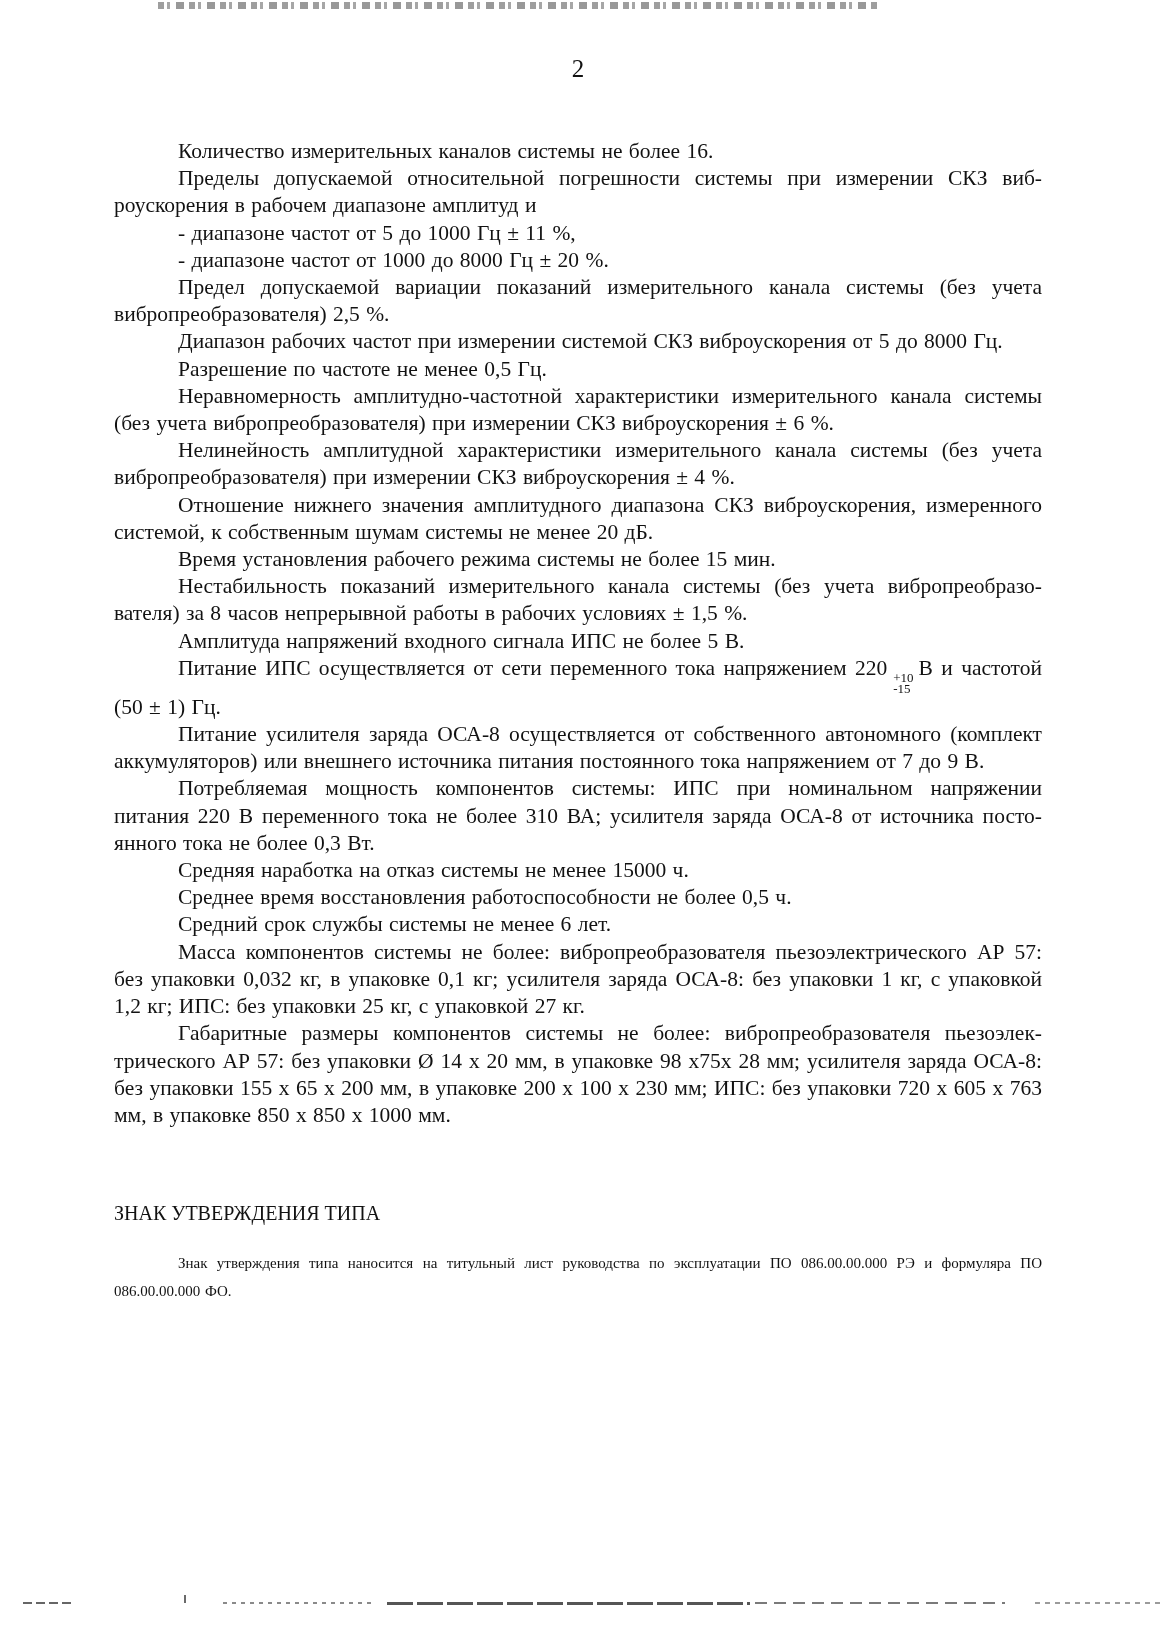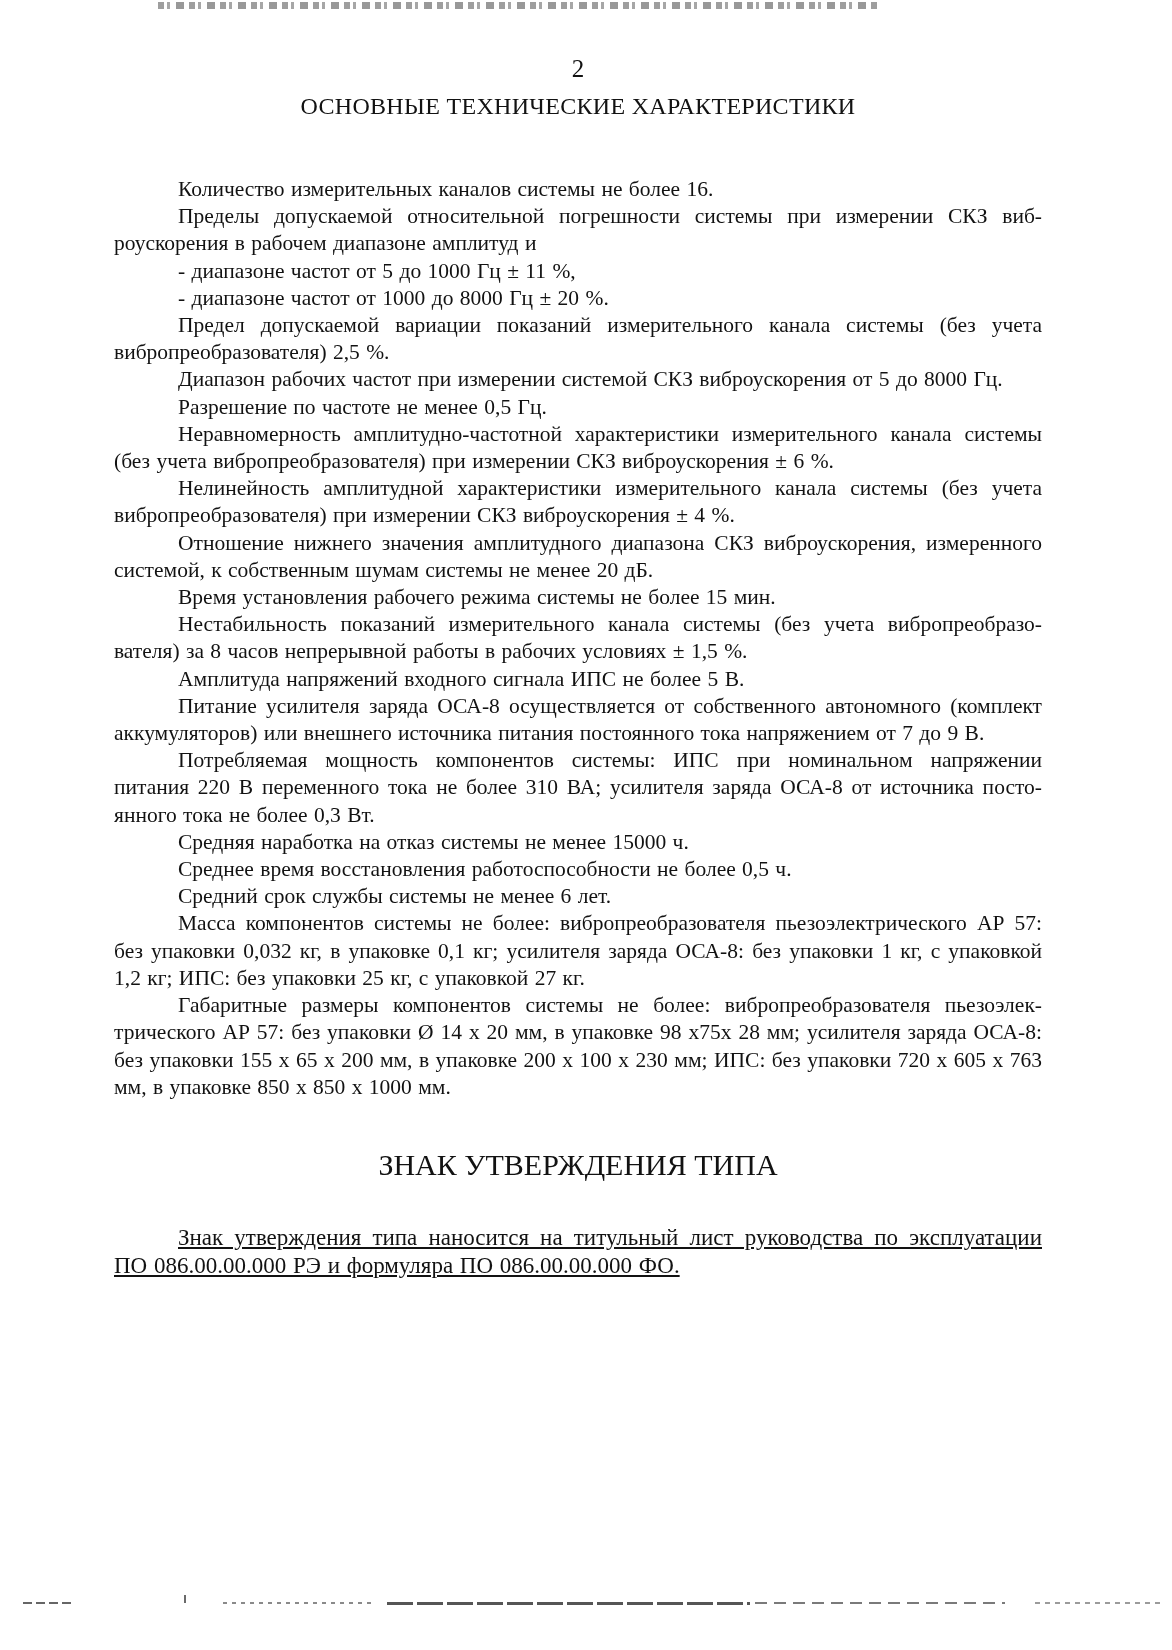--- a/index.html
+++ b/index.html
@@ -36,25 +36,25 @@
   }
   .para { text-indent:64px; }
 
   .stack {
     display:inline-flex; flex-direction:column;
     vertical-align:-7px;
     font-size:13px; line-height:11px;
     margin:0 5px 0 6px; text-indent:0; text-align:left;
   }
 
-  .heading2 { margin-top:48px; text-align:center; font-size:30px; line-height:32px; }
+  .heading2 { margin-top:68px; font-size:20px; line-height:32px; }
   .approval-para {
-    margin-top:43px;
-    font-size:23px; line-height:28px;
-    text-align:justify; text-indent:64px; word-spacing:1px;text-decoration:underline;
+    margin-top:20px;
+    font-size:15px; line-height:28px;
+    text-align:justify; text-indent:64px; word-spacing:1px;
   }
 
   
   .seg { position:absolute; top:1602px; height:2px; }
   .seg.s1 { left:23px;  width:48px;
     background:repeating-linear-gradient(90deg,#666 0 9px, transparent 9px 13px); }
   .seg.s2 { left:223px; width:152px;
     background:repeating-linear-gradient(90deg,#8a8a8a 0 4px, transparent 4px 9px); }
   .seg.s3 { left:387px; width:363px; height:3px;
     background:repeating-linear-gradient(90deg,#555 0 26px, transparent 26px 30px); }
@@ -66,36 +66,39 @@
 </style>
 </head>
 <body>
 
 <div class="page">
 
   <div class="artifact-top"></div>
 
   <div class="content">
     <div class="pagenum">2</div>
-    <div class="doc-title">ОСНОВНЫЕ ТЕХНИЧЕСКИЕ ХАРАКТЕРИСТИКИ</div>
 
     <div class="body-text">
         <p class="para">Количество измерительных каналов системы не более 16.</p>
         <p class="para">Пределы допускаемой относительной погрешности системы при измерении СКЗ виб­роускорения в рабочем диапазоне амплитуд и</p>
         <p class="para">- диапазоне частот от 5 до 1000 Гц ± 11 %,</p>
         <p class="para">- диапазоне частот от 1000 до 8000 Гц ± 20 %.</p>
         <p class="para">Предел допускаемой вариации показаний измерительного канала системы (без учета вибропреобразователя) 2,5 %.</p>
         <p class="para">Диапазон рабочих частот при измерении системой СКЗ виброускорения от 5 до 8000 Гц.</p>
         <p class="para">Разрешение по частоте не менее 0,5 Гц.</p>
         <p class="para">Неравномерность амплитудно-частотной характеристики измерительного канала систе­мы (без учета вибропреобразователя) при измерении СКЗ виброускорения ± 6 %.</p>
         <p class="para">Нелинейность амплитудной характеристики измерительного канала системы (без учета вибропреобразователя) при измерении СКЗ виброускорения ± 4 %.</p>
         <p class="para">Отношение нижнего значения амплитудного диапазона СКЗ виброускорения, измерен­ного системой, к собственным шумам системы не менее 20 дБ.</p>
         <p class="para">Время установления рабочего режима системы не более 15 мин.</p>
         <p class="para">Нестабильность показаний измерительного канала системы (без учета вибропреобразо­вателя) за 8 часов непрерывной работы в рабочих условиях ± 1,5 %.</p>
         <p class="para">Амплитуда напряжений входного сигнала ИПС не более 5 В.</p>
+        <p class="para"><span>Питание ИПС осуществляется от сети переменного тока напряжением 220</span><span class="stack">
+            <span>+10</span>
+            <span>-15</span>
+          </span><span>В и часто­той (50 ± 1) Гц.</span></p>
         <p class="para">Питание усилителя заряда ОСА-8 осуществляется от собственного автономного (ком­плект аккумуляторов) или внешнего источника питания постоянного тока напряжением от 7 до 9 В.</p>
         <p class="para">Потребляемая мощность компонентов системы: ИПС при номинальном напряжении питания 220 В переменного тока не более 310 ВА; усилителя заряда ОСА-8 от источника посто­янного тока не более 0,3 Вт.</p>
         <p class="para">Средняя наработка на отказ системы не менее 15000 ч.</p>
         <p class="para">Среднее время восстановления работоспособности не более 0,5 ч.</p>
         <p class="para">Средний срок службы системы не менее 6 лет.</p>
         <p class="para">Масса компонентов системы не более: вибропреобразователя пьезоэлектрического АР 57: без упаковки 0,032 кг, в упаковке 0,1 кг; усилителя заряда ОСА-8: без упаковки 1 кг, с упа­ковкой 1,2 кг; ИПС: без упаковки 25 кг, с упаковкой 27 кг.</p>
         <p class="para">Габаритные размеры компонентов системы не более: вибропреобразователя пьезоэлек­трического АР 57: без упаковки Ø 14 х 20 мм, в упаковке 98 х75х 28 мм; усилителя заряда ОСА-8: без упаковки 155 х 65 х 200 мм, в упаковке 200 х 100 х 230 мм; ИПС: без упаковки 720 х 605 х 763 мм, в упаковке 850 х 850 х 1000 мм.</p>
       </div>
 
     <div class="heading2">ЗНАК УТВЕРЖДЕНИЯ ТИПА</div>

